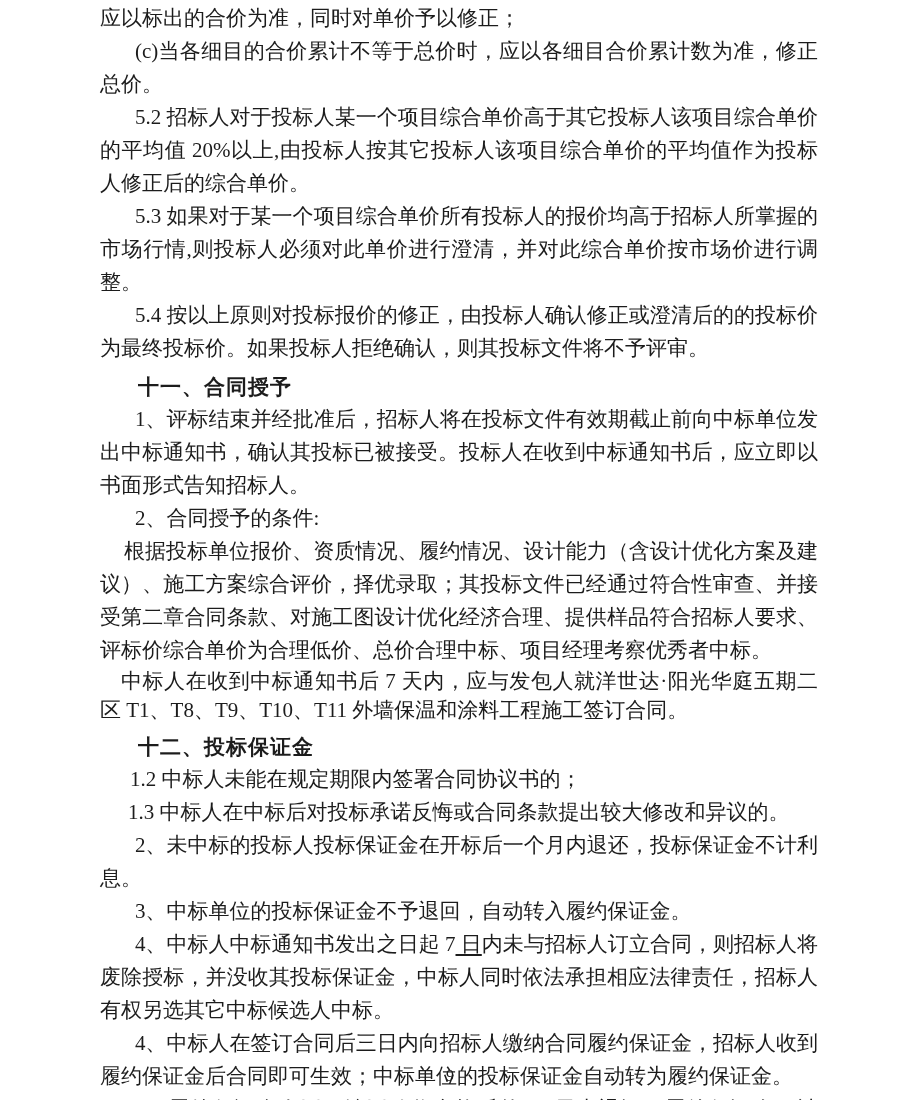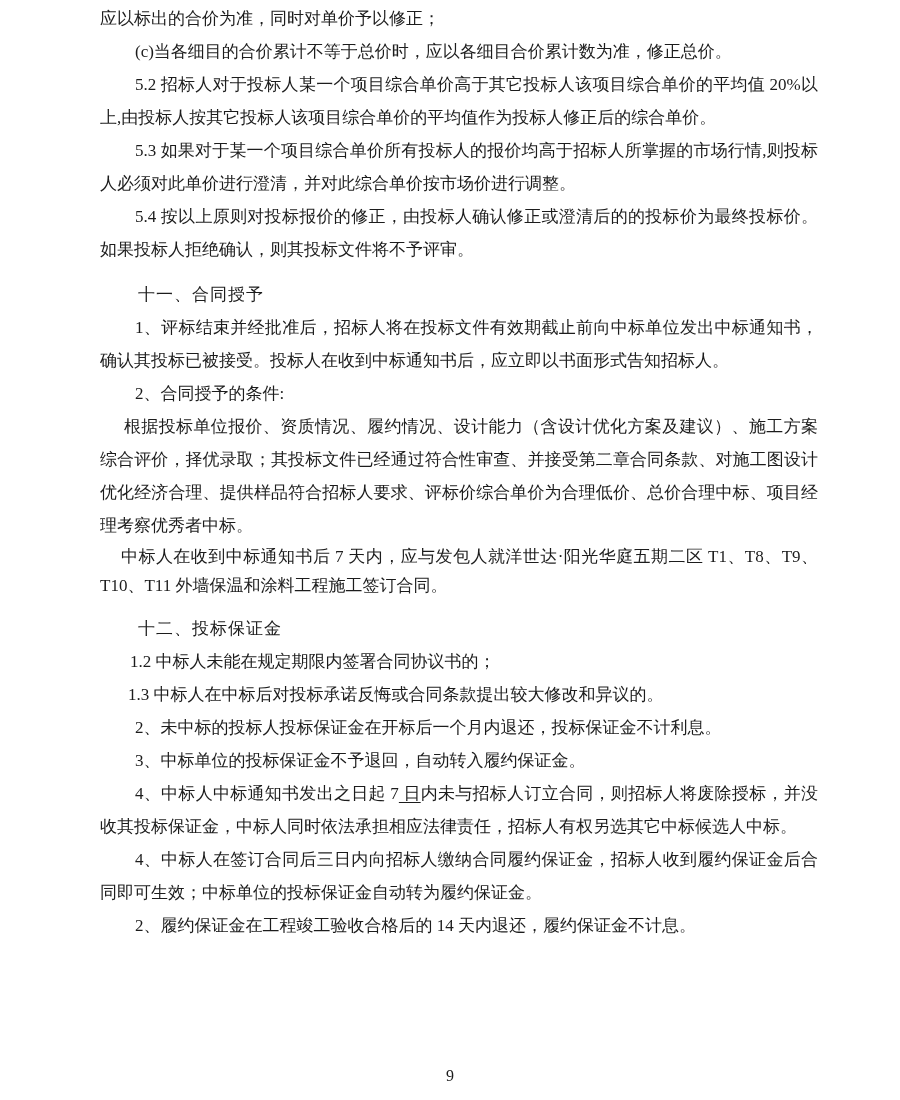--- a/index.html
+++ b/index.html
@@ -16,30 +16,30 @@
     color: #1c1c1c;
   }
   .doc-content {
     position: absolute;
     left: 100px;
     top: 2px;
     width: 718px;
   }
   p.para {
     margin: 0;
-    font-size: 17px;
+    font-size: 21px;
     line-height: 33px;
     text-align: justify;
     text-justify: inter-ideograph;
     color: #1c1c1c;
   }
   p.heading {
     font-family: "Liberation Sans", "DejaVu Sans", sans-serif;
-    font-weight: normal;
-    margin-top: 12px;
+    font-weight: bold;
+    margin-top: 5px;
     letter-spacing: 1px;
   }
   p.tight {
     line-height: 29px;
   }
   .u {
     text-decoration: underline;
     text-underline-offset: 3px;
   }
   .page-footer {

